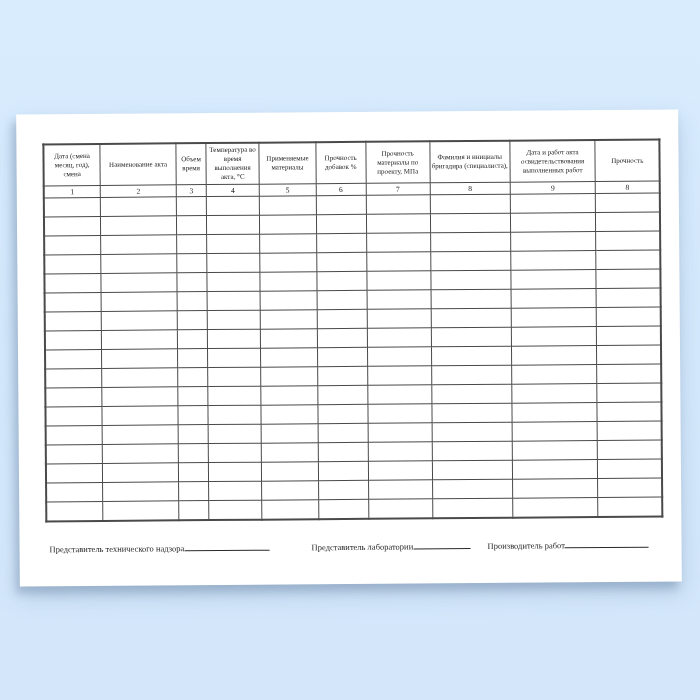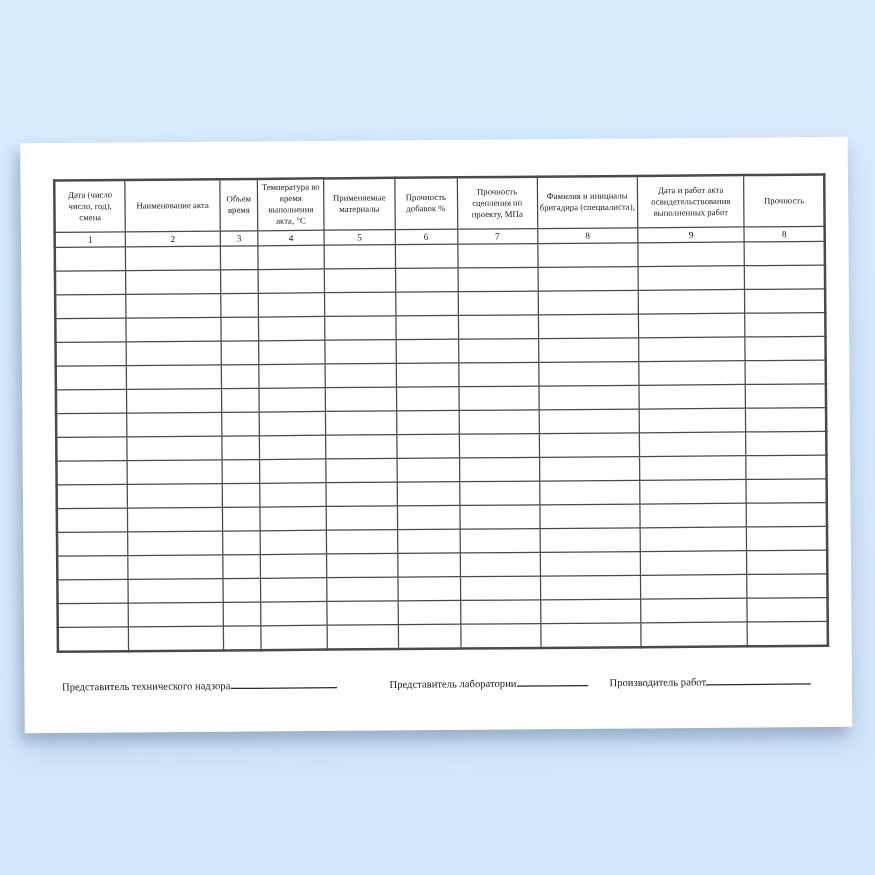--- a/index.html
+++ b/index.html
@@ -58,27 +58,27 @@
           <col style="width: 8.6%;">
           <col style="width: 9.2%;">
           <col style="width: 8.1%;">
           <col style="width: 10.4%;">
           <col style="width: 13%;">
           <col style="width: 13.9%;">
           <col style="width: 10.4%;">
         </colgroup>
       <thead>
         <tr id="header-row">
-            <th>Дата (число число, год), смена</th>
+            <th>Дата (смена месяц, год), смена</th>
             <th>Наименование акта</th>
             <th>Объем время</th>
             <th>Температура во время выполнения акта, °С</th>
             <th>Применяемые материалы</th>
             <th>Прочность добавок %</th>
-            <th>Прочность сцепления по проекту, МПа</th>
+            <th>Прочность материалы по проекту, МПа</th>
             <th>Фамилия и инициалы бригадира (специалиста),</th>
             <th>Дата и работ акта освидетельствования выполненных работ</th>
             <th>Прочность</th>
           </tr>
         <tr id="numbers-row" class="numbers">
             <td>1</td>
             <td>2</td>
             <td>3</td>
             <td>4</td>
             <td>5</td>

